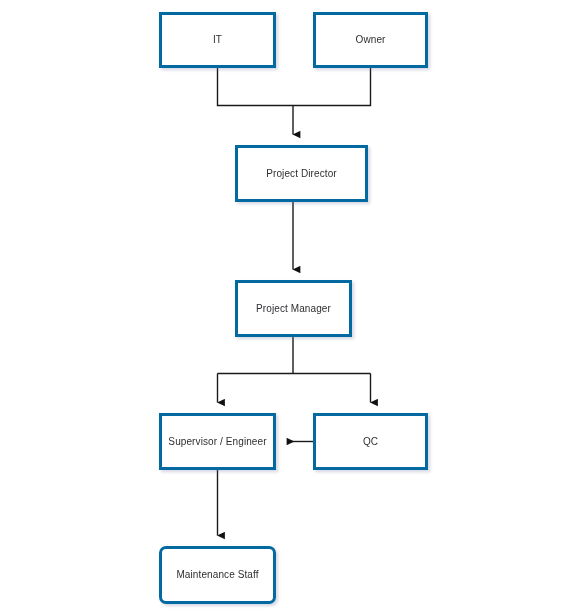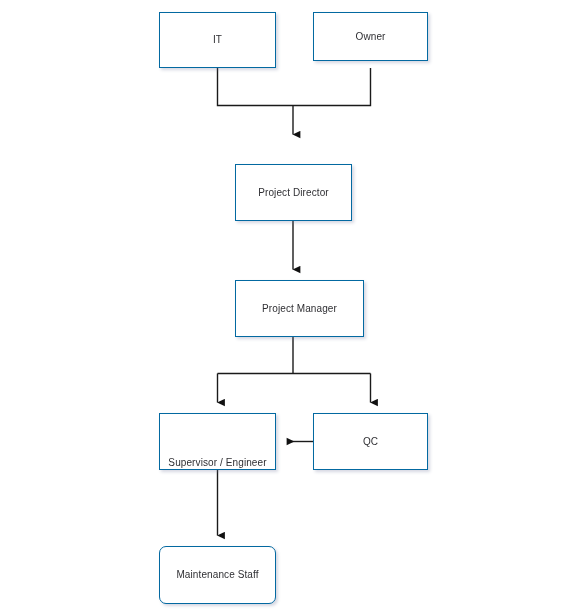--- a/index.html
+++ b/index.html
@@ -23,21 +23,21 @@
     position: absolute;
     left: 0;
     top: 0;
     width: 570px;
     height: 611px;
   }
   .node {
     position: absolute;
     box-sizing: border-box;
     background: #ffffff;
-    border: 1px solid #0369a1;
+    border: 3px solid #0369a1;
     display: flex;
     align-items: center;
     justify-content: center;
     box-shadow: 2px 2px 3px rgba(120, 125, 160, 0.30);
     z-index: 2;
   }
   .node-label {
     font-family: "Liberation Sans", sans-serif;
     font-size: 10px;
     line-height: 12px;
@@ -84,33 +84,33 @@
 
       <path d="M 217.5 470 L 217.5 535.5" marker-end="url(#arrowhead-down)"></path>
 
     </g>
   </svg>
 
   <div class="node" style="left:159px; top:12px; width:117px; height:56px;">
     <span class="node-label">IT</span>
   </div>
 
-  <div class="node" style="left:313px; top:12px; width:115px; height:49px;">
+  <div class="node" style="left:313px; top:12px; width:115px; height:56px;">
     <span class="node-label">Owner</span>
   </div>
 
-  <div class="node" style="left:235px; top:145px; width:117px; height:57px;margin-top:19px;">
+  <div class="node" style="left:235px; top:145px; width:133px; height:57px;">
     <span class="node-label">Project Director</span>
   </div>
 
-  <div class="node" style="left:235px; top:280px; width:129px; height:57px;">
+  <div class="node" style="left:235px; top:280px; width:117px; height:57px;">
     <span class="node-label">Project Manager</span>
   </div>
 
-  <div class="node" style="left:159px; top:413px; width:117px; height:57px;align-items:flex-end;">
+  <div class="node" style="left:159px; top:413px; width:117px; height:57px;">
     <span class="node-label">Supervisor / Engineer</span>
   </div>
 
   <div class="node" style="left:313px; top:413px; width:115px; height:57px;justify-content:center;">
     <span class="node-label">QC</span>
   </div>
 
   <div class="node" style="left:159px; top:546px; width:117px; height:58px;border-radius:7px;">
     <span class="node-label">Maintenance Staff</span>
   </div>

